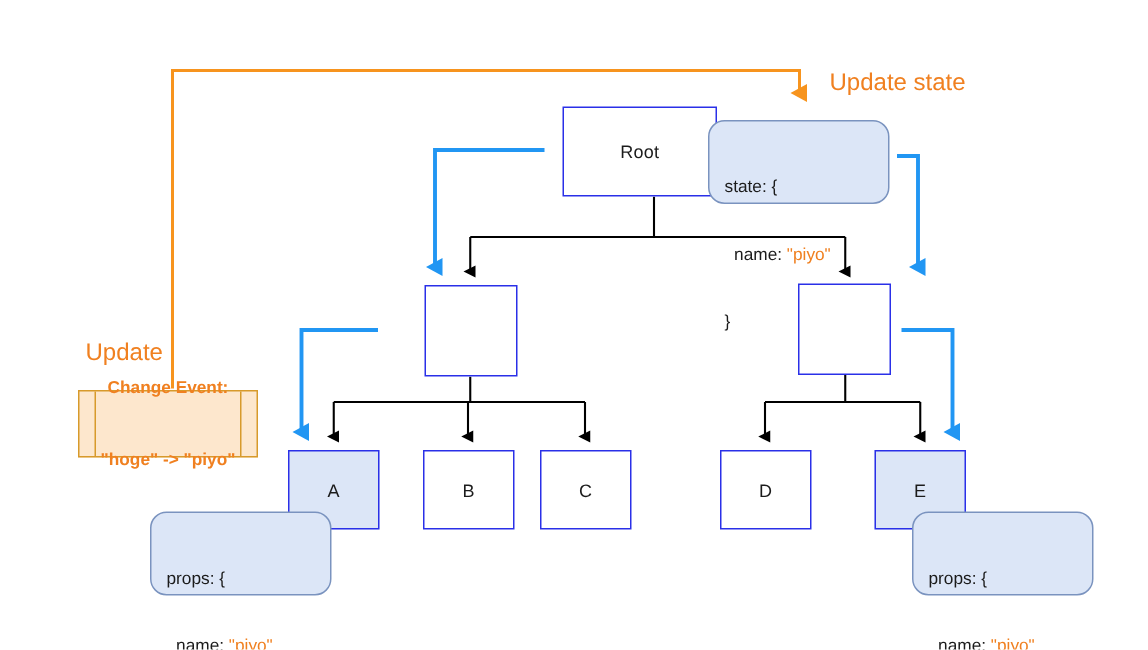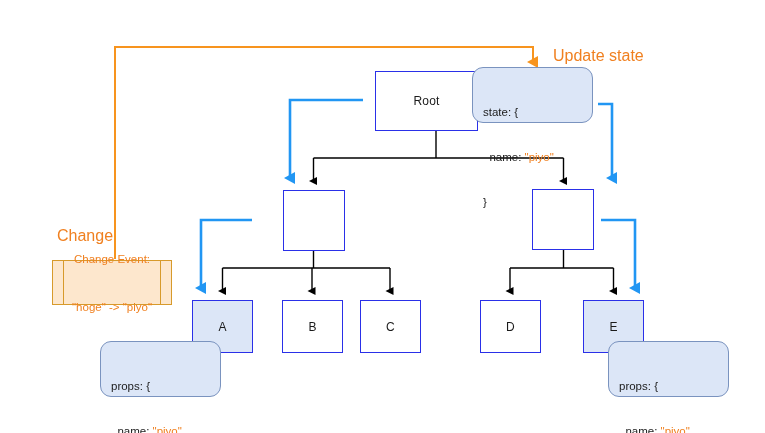--- a/index.html
+++ b/index.html
@@ -155,44 +155,44 @@
   </div>
 
   <div class="node" style="left:480px;top:300px;width:61px;height:53px;">
     <span>D</span>
   </div>
 
   <div class="node filled" style="left:583px;top:300px;width:61px;height:53px;">
     <span>E</span>
   </div>
 
-  <div class="bubble" style="left:472px;top:67px;width:121px;height:56px;">
+  <div class="bubble" style="left:472px;top:80px;width:121px;height:56px;">
     <div>state: {</div>
     <div><span>  name: </span><span class="val">"piyo"</span></div>
     <div>}</div>
   </div>
 
   <div class="bubble" style="left:100px;top:341px;width:121px;height:56px;">
     <div>props: {</div>
     <div><span>  name: </span><span class="val">"piyo"</span></div>
     
   </div>
 
   <div class="bubble" style="left:608px;top:341px;width:121px;height:56px;">
     <div>props: {</div>
     <div><span>  name: </span><span class="val">"piyo"</span></div>
     
   </div>
 
-  <div class="eventbox" style="left:52px;top:260px;width:120px;height:45px;">
+  <div class="eventbox" style="left:52px;top:260px;width:120px;height:45px;font-weight:bold;">
     <span class="bar l"></span>
     <span class="bar r"></span>
     <div>
       <div>Change Event:</div>
       <div>"hoge" -&gt; "piyo"</div>
     </div>
   </div>
 
   <div class="lbl" style="left:553px;top:47px;">Update state</div>
 
-  <div class="lbl" style="left:57px;top:227px;">Change</div>
+  <div class="lbl" style="left:57px;top:227px;">Update</div>
 
 </div>
 
 </body></html>

